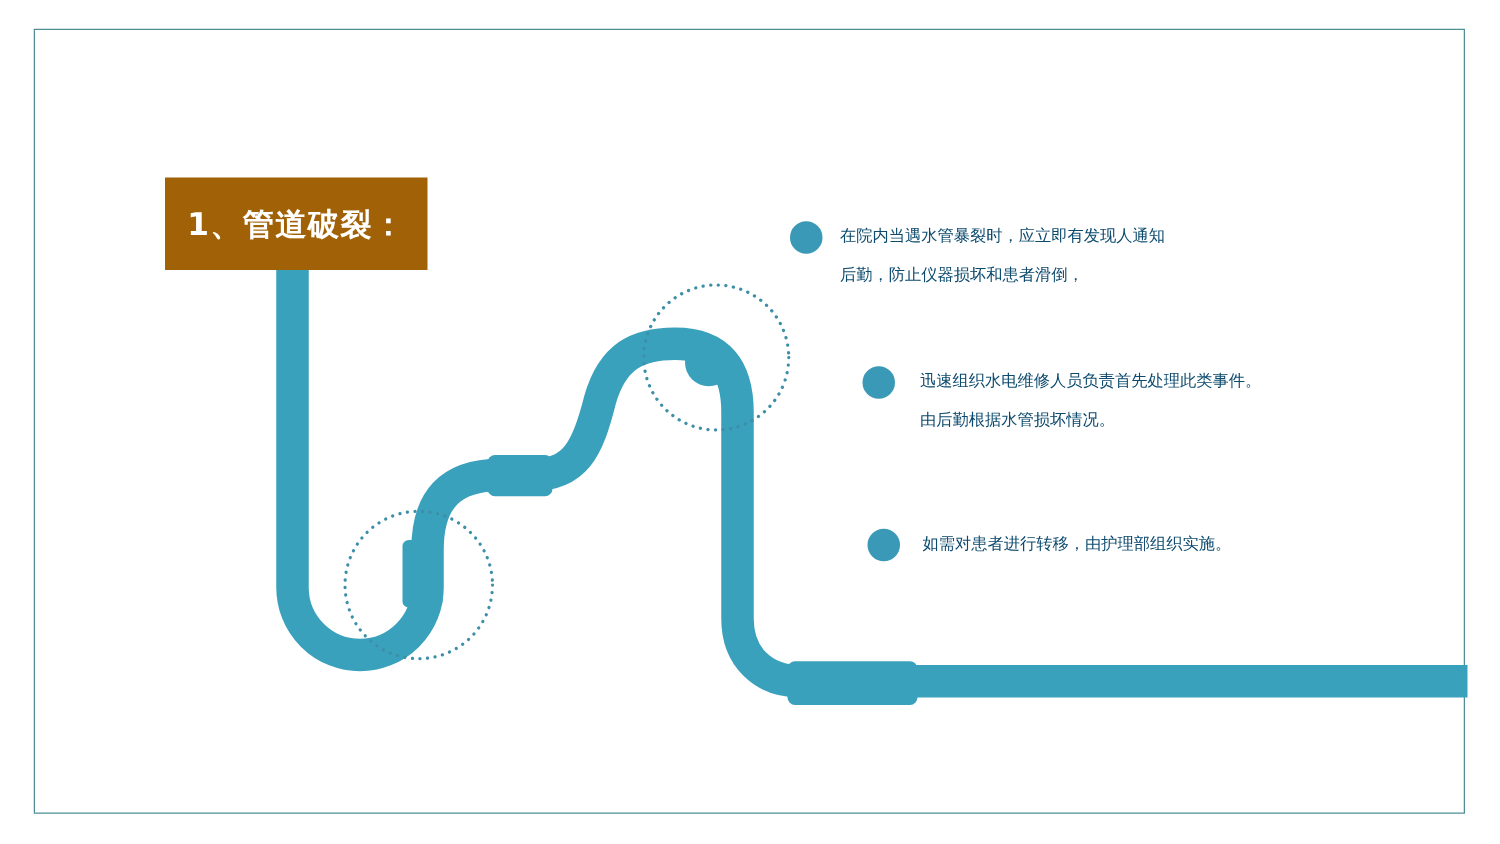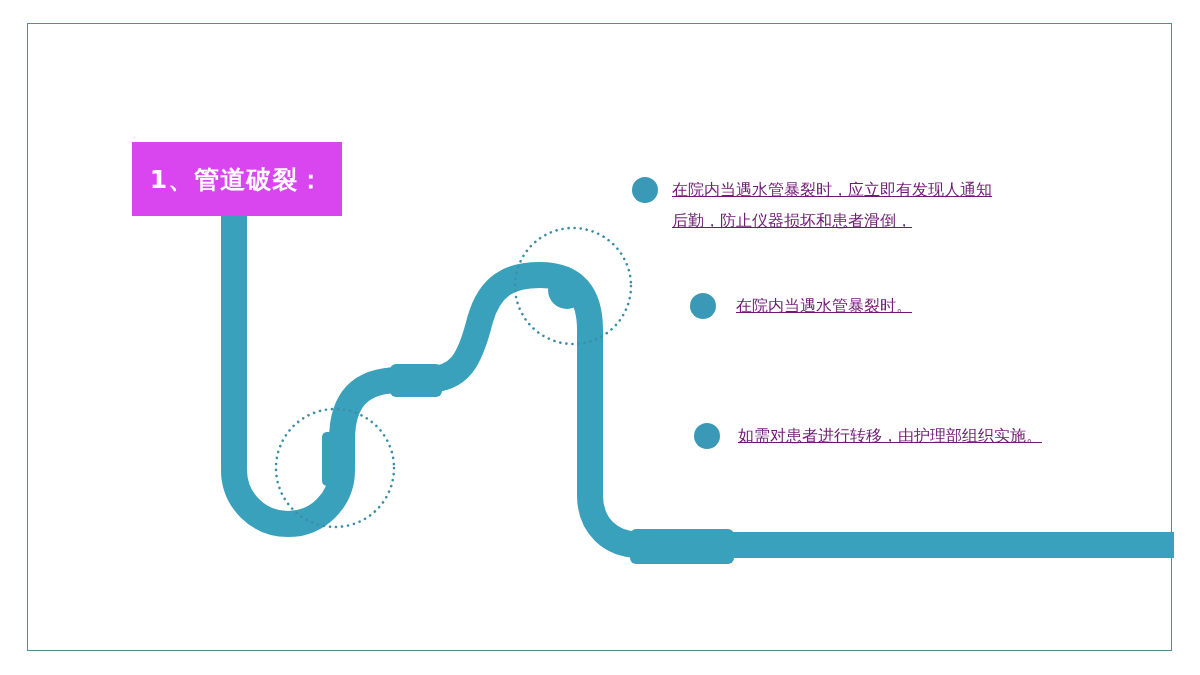--- a/index.html
+++ b/index.html
@@ -11,39 +11,38 @@
   .frame {
     position: absolute; left: 27px; top: 23px;
     width: 1145px; height: 628px;
     border: 1.5px solid #4f8f94;
     box-sizing: border-box;
   }
   .pipe-svg { position: absolute; left: 0; top: 0; }
   .title-box {
     position: absolute; left: 132px; top: 142px;
     width: 210px; height: 74px;
-    background: #d946ef;
+    background: #a16207;
     display: flex; align-items: center; justify-content: center;
     color: #ffffff; font-size: 25px; font-weight: bold;
     letter-spacing: 1px;
   }
   .bullet {
     position: absolute;
     display: flex; align-items: flex-start;
   }
   .dot {
     width: 26px; height: 26px; border-radius: 50%;
     background: #3a99b6; flex: 0 0 auto;
   }
   .bullet-text {
     margin-left: 14px;
-    font-size: 16px; color: #701a75;
+    font-size: 13px; color: #0c4a6e;
     line-height: 31px;
     margin-top: -3px;
-    text-decoration: underline;
   }
   .bullet-text div { white-space: nowrap; }
 </style>
 </head>
 <body>
 
 <div class="frame"></div>
 
 <svg class="pipe-svg" width="1200" height="675" viewBox="0 0 1200 675">
   <g fill="none" stroke="#3aa1bc" stroke-width="26" stroke-linecap="butt" stroke-linejoin="round">
@@ -82,21 +81,22 @@
   <span class="dot"></span>
   <div class="bullet-text">
     <div>在院内当遇水管暴裂时，应立即有发现人通知</div>
     <div>后勤，防止仪器损坏和患者滑倒，</div>
   </div>
 </div>
 
 <div class="bullet" style="left:690px; top:293px;">
   <span class="dot"></span>
   <div class="bullet-text" style="margin-left:20px;">
-    <div>在院内当遇水管暴裂时。</div>
+    <div>迅速组织水电维修人员负责首先处理此类事件。</div>
+    <div>由后勤根据水管损坏情况。</div>
   </div>
 </div>
 
 <div class="bullet" style="left:694px; top:423px;">
   <span class="dot"></span>
   <div class="bullet-text" style="margin-left:18px;">
     <div>如需对患者进行转移，由护理部组织实施。</div>
   </div>
 </div>
 

